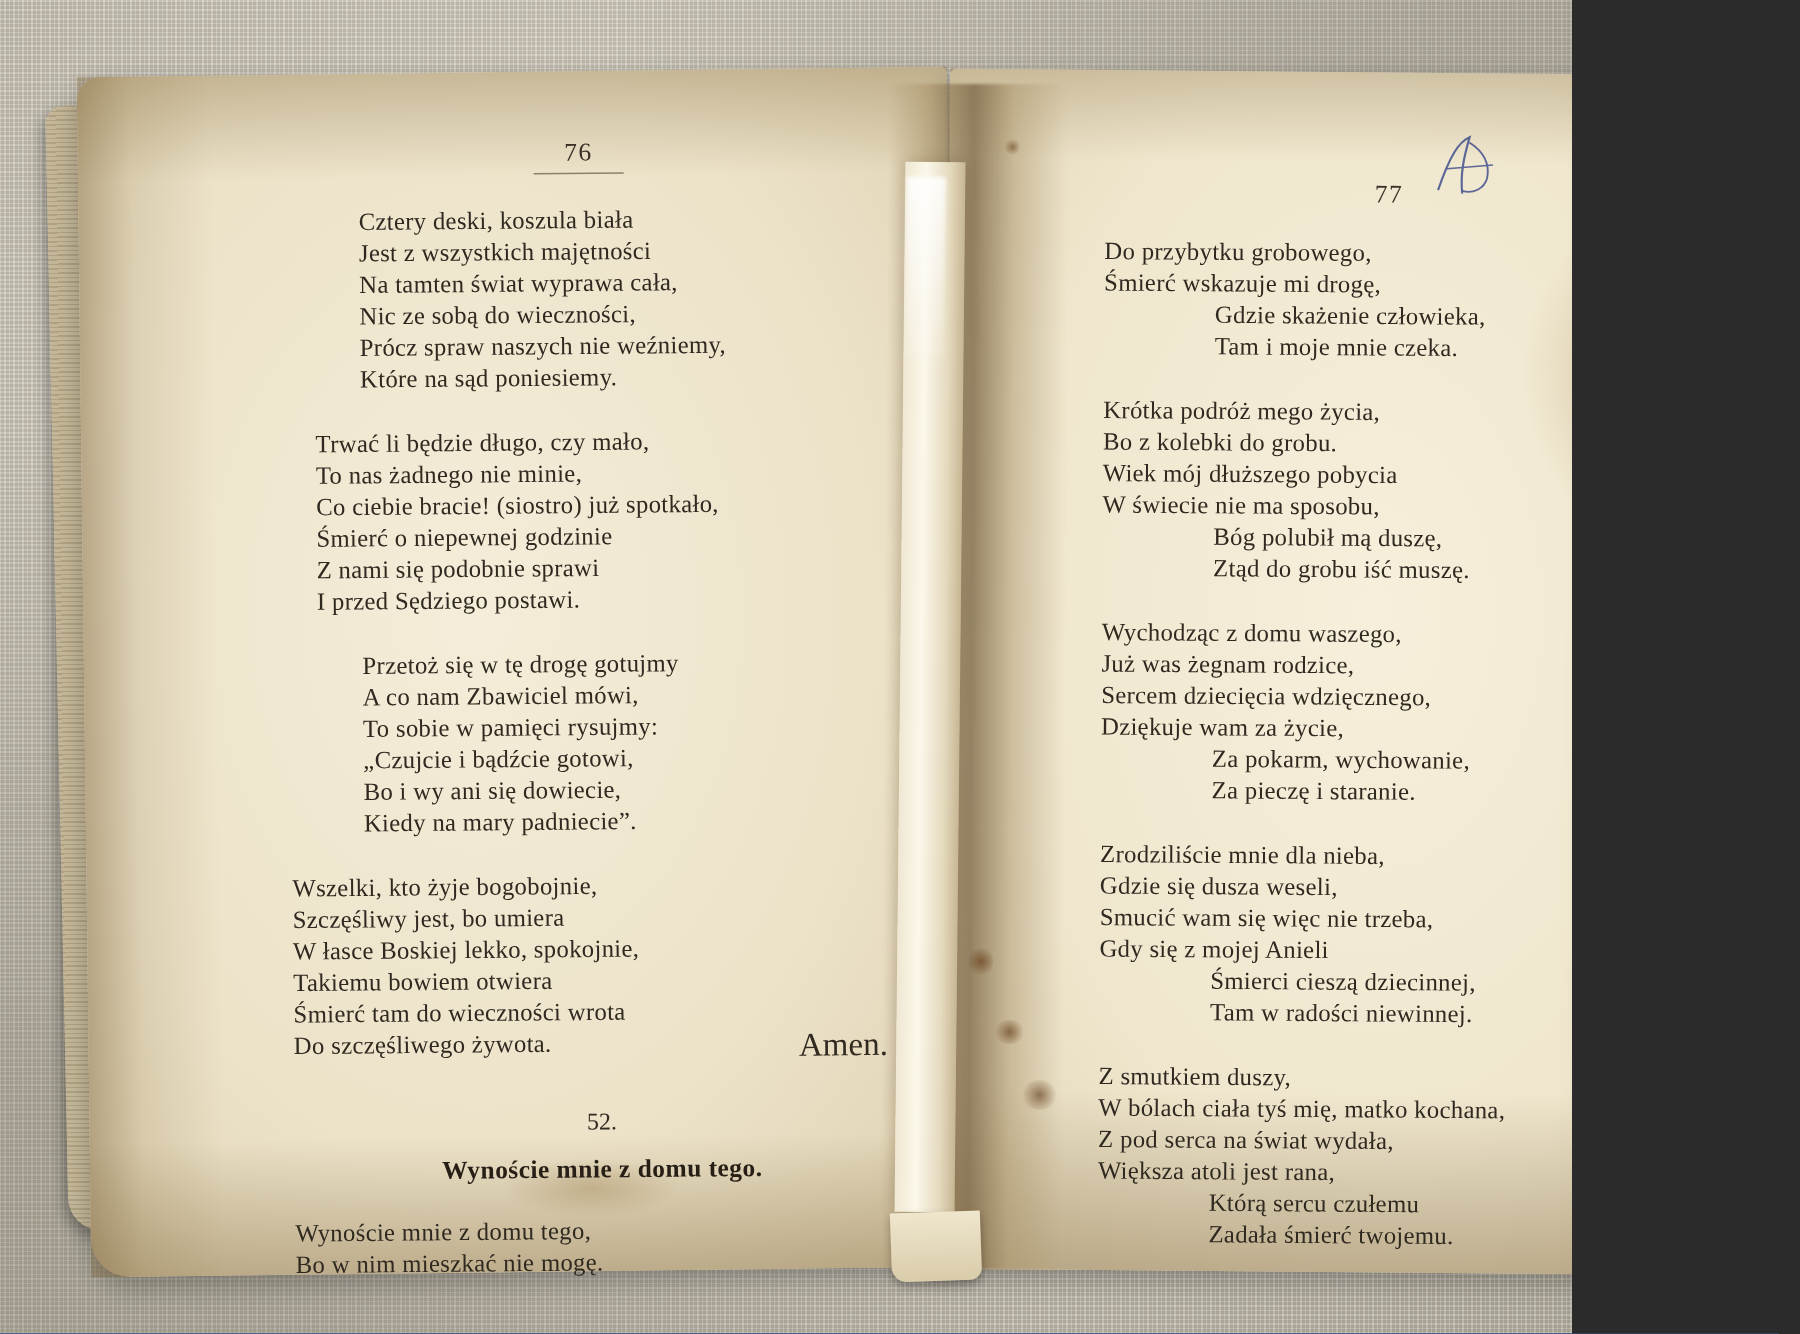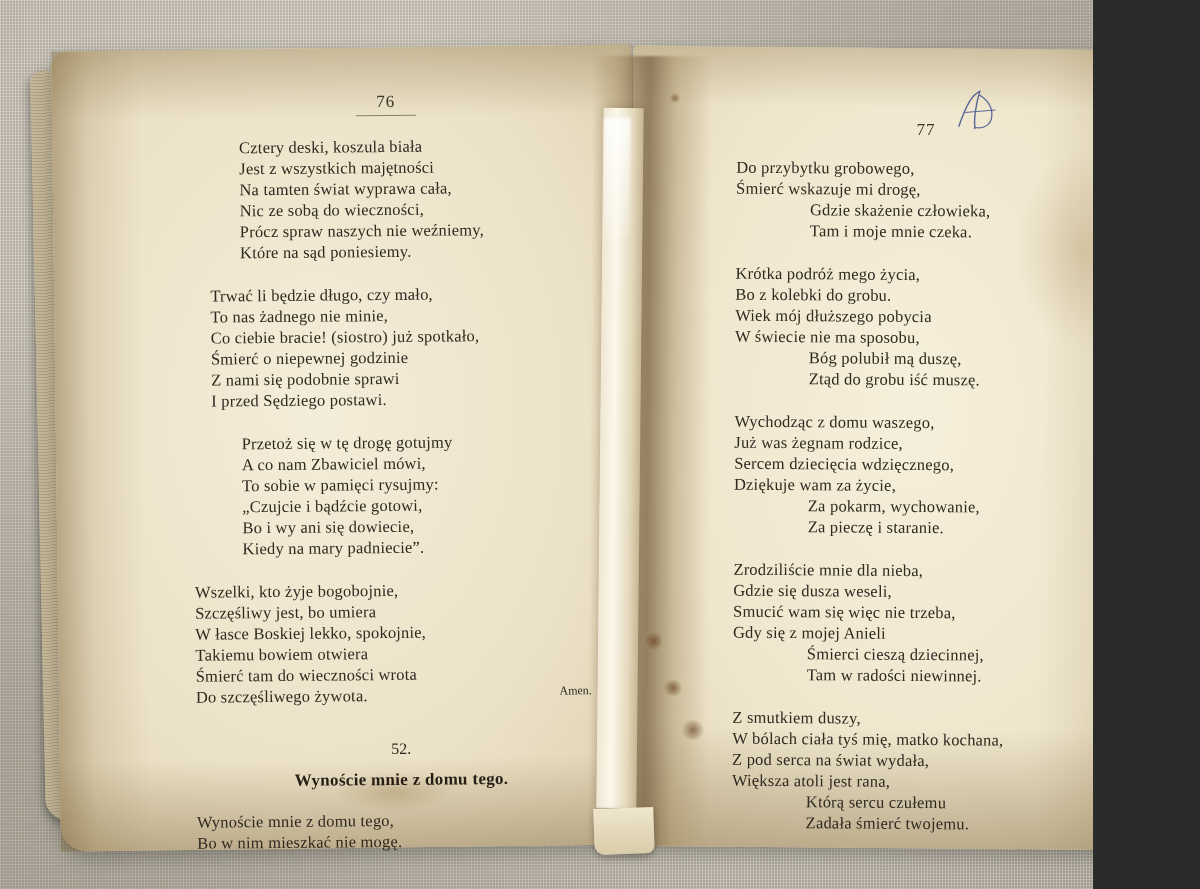--- a/index.html
+++ b/index.html
@@ -7,21 +7,20 @@
     padding: 0;
     background: #2b2b2b;
   }
   #scene {
     position: relative;
     width: 1048px;
     height: 889px;
     overflow: hidden;
     font-family: "Liberation Serif", serif;
     background: #3b82f6;
-    padding-left: 45px;
   }
 
   
   .cloth {
     position: absolute;
     inset: 0;
     background:
       repeating-linear-gradient(90deg, rgba(255,255,255,0.16) 0px, rgba(255,255,255,0.16) 1px, rgba(0,0,0,0.05) 1px, rgba(0,0,0,0.05) 3px),
       repeating-linear-gradient(0deg, rgba(255,255,255,0.14) 0px, rgba(255,255,255,0.14) 1px, rgba(0,0,0,0.05) 1px, rgba(0,0,0,0.05) 3px),
       radial-gradient(ellipse at 40% 30%, #d8d2c4 0%, #c6c0b2 60%, #b4ae9f 100%);
@@ -216,21 +215,21 @@
   .ind1 { padding-left: 18px; }
   .ind2 { padding-left: 48px; }
   .ind3 { padding-left: 74px; }
   .amen-line {
     position: relative;
   }
   .amen {
     position: absolute;
     right: -6px;
     top: 0;
-    font-size: 12px;
+    font-size: 22px;
   }
   .section-num {
     text-align: center;
     font-size: 16px;
     margin: 34px 0 12px 0;
     padding-left: 20px;
   }
   .section-title {
     text-align: center;
     font-size: 17px;

